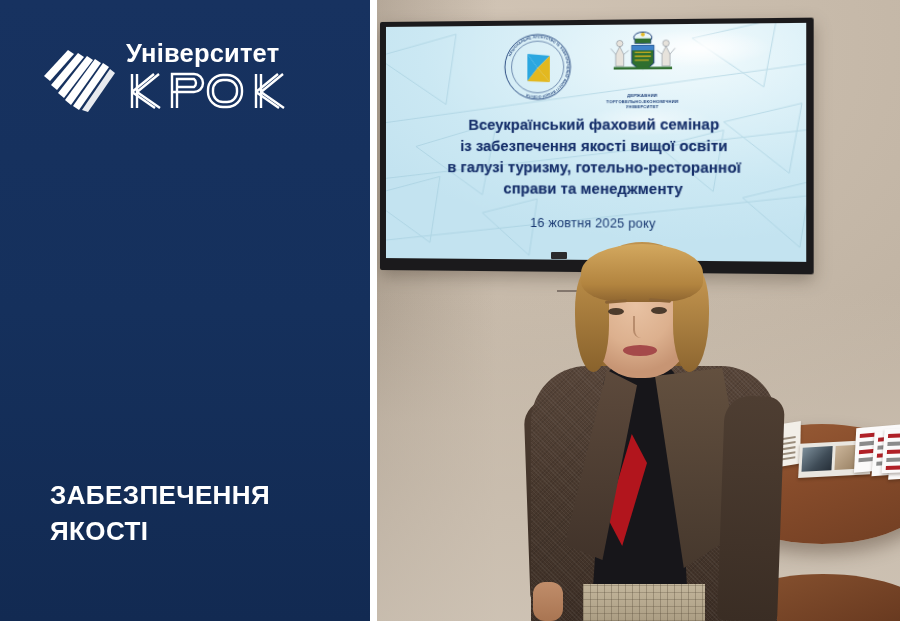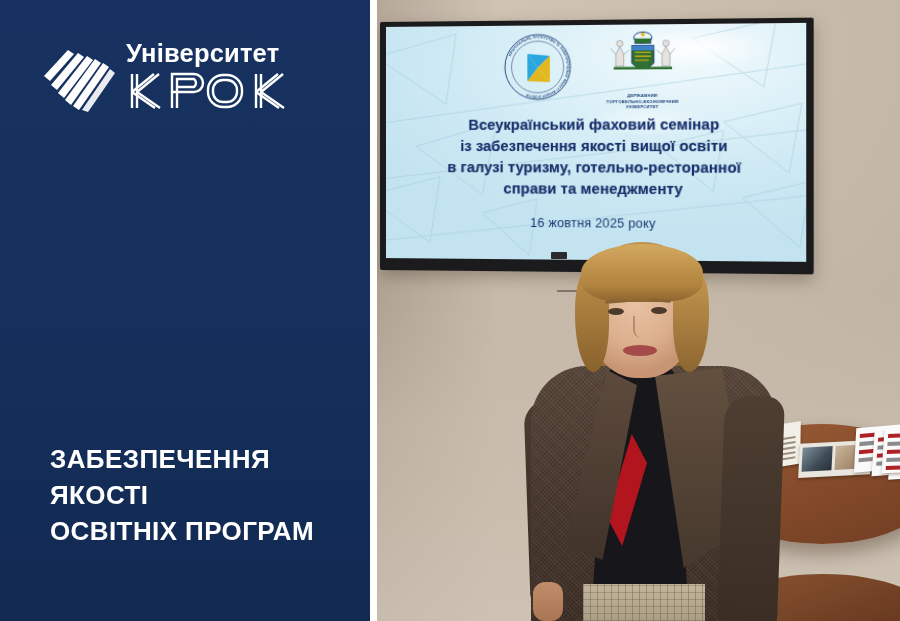--- a/index.html
+++ b/index.html
@@ -422,21 +422,20 @@
 
             <path d="M132,10 L132,44 M132,28 L154,10 M132,28 L155,44"></path>
             <path d="M137,10 L137,44 M137,28 L159,10 M137,28 L160,44"></path>
           </g>
         </svg>
       </div>
     </div>
 
     <div class="headline">
       <span>ЗАБЕЗПЕЧЕННЯ ЯКОСТІ</span>
-      <span class="l2">ОСВІТНІХ ПРОГРАМ</span>
     </div>
   </div>
 
   <div class="gutter"></div>
 
   <div class="photo">
     <div class="wall"></div>
     <div class="wall-shadow-l"></div>
     <div class="wall-lower"></div>
 

